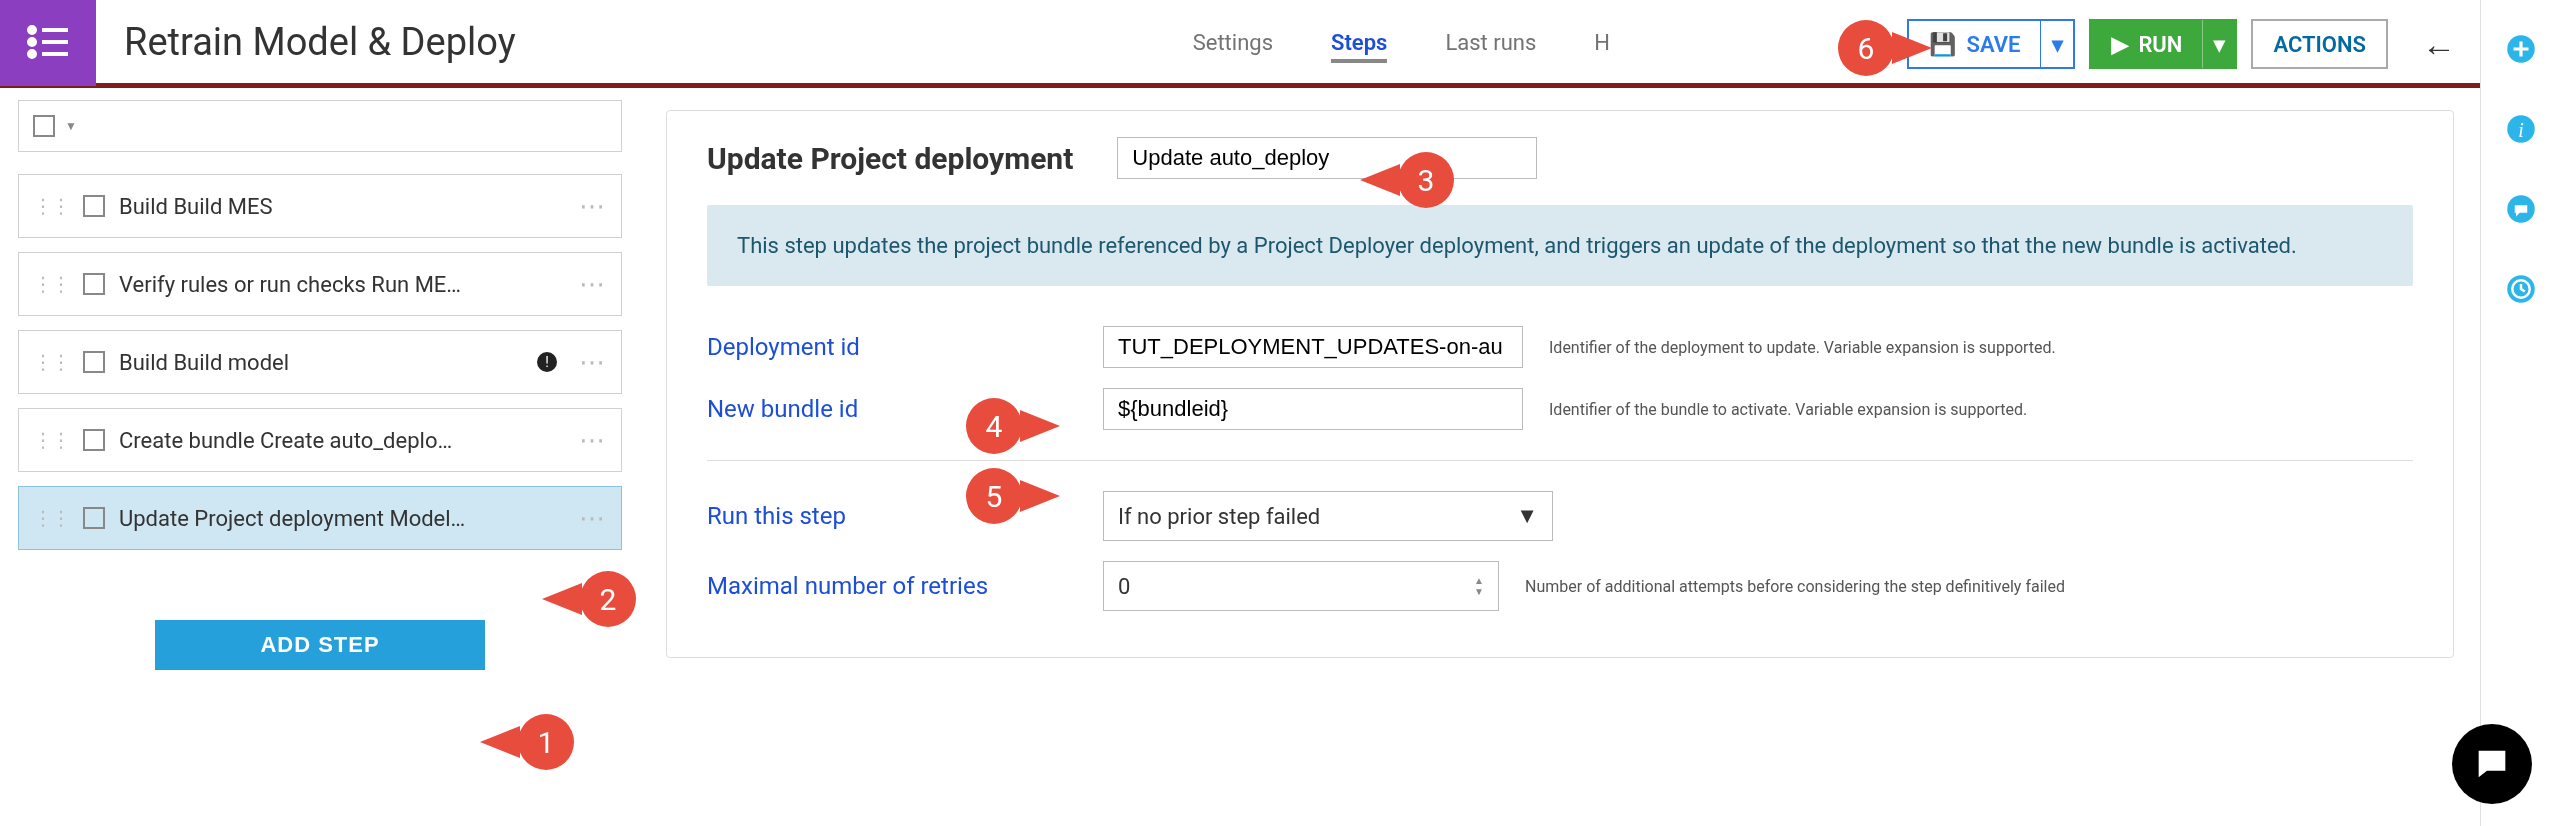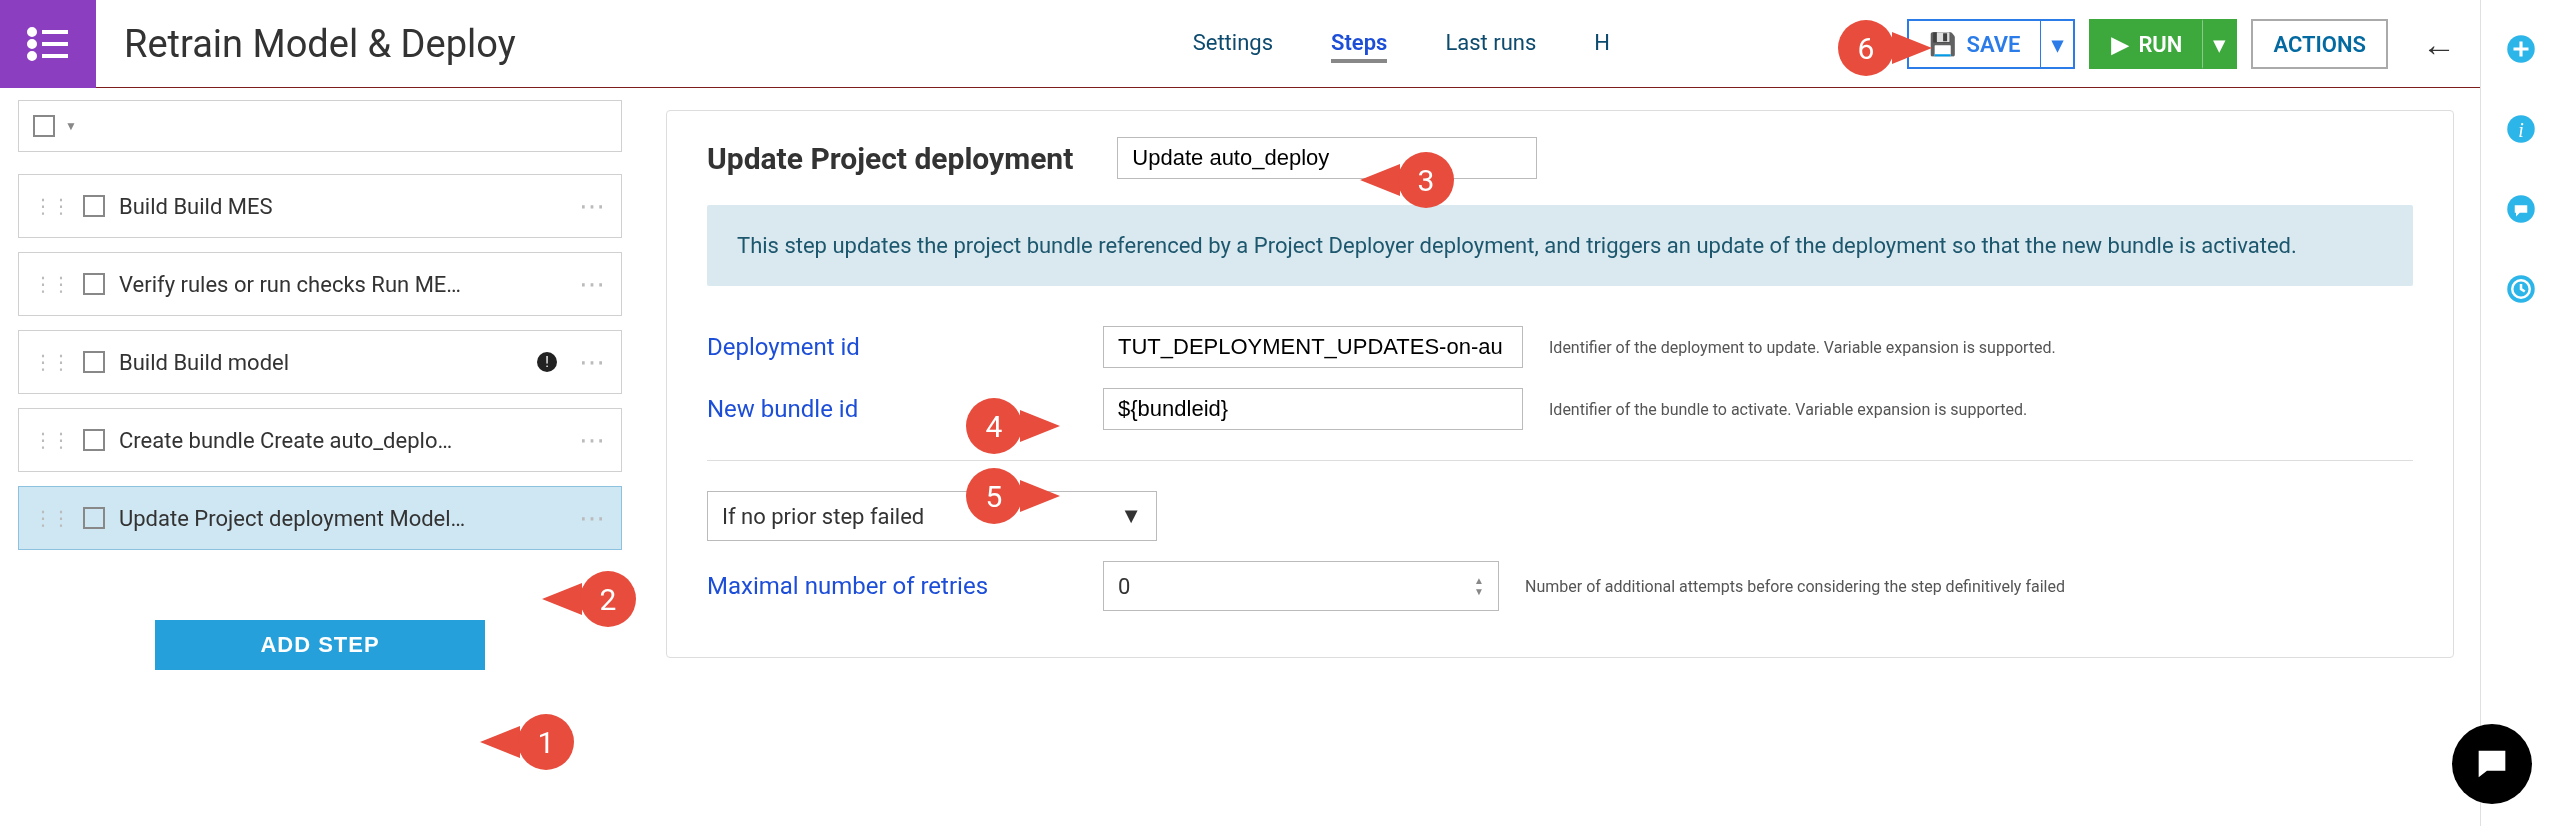--- a/index.html
+++ b/index.html
@@ -34,21 +34,21 @@
       padding-top: 34px;
       gap: 42px;
       color: #2CB5E8;
     }
     .right-rail .rail-icon { font-size: 32px; cursor: pointer;}
     
     .topbar {
       height: 88px;
       display: flex;
       align-items: center;
-      border-bottom: 1px solid #7f1d1d;
+      border-bottom: 5px solid #7f1d1d;
       position: relative;
     }
     .logo-square {
       width: 96px;
       height: 88px;
       background: #8b3ebf;
       display: flex;
       align-items: center;
       justify-content: center;
       color: #fff;
@@ -63,21 +63,21 @@
     .nav-tabs {
       position: absolute;
       right: 870px;
       top: 0;
       height: 88px;
       display: flex;
       align-items: center;
       gap: 58px;
       font-size: 22px;
     }
-    .nav-tab { color: #0c4a6e; cursor: pointer; padding-bottom: 4px;}
+    .nav-tab { color: #737373; cursor: pointer; padding-bottom: 4px;}
     .nav-tab.active { color: #1d4ed8; font-weight: 600; border-bottom: 4px solid #888; padding-top:4px;}
     .top-actions {
       position: absolute;
       right: 24px;
       top: 0;
       height: 88px;
       display: flex;
       align-items: center;
       gap: 14px;
     }
@@ -240,20 +240,21 @@
             <input class="text-input" value="TUT_DEPLOYMENT_UPDATES-on-au" style="">
             <div class="form-hint">Identifier of the deployment to update. Variable expansion is supported.</div>
           </div>
           <div class="form-row">
             <div class="form-label">New bundle id</div>
             <input class="text-input" value="${bundleid}" style="">
             <div class="form-hint">Identifier of the bundle to activate. Variable expansion is supported.</div>
           </div>
           <div class="divider"></div>
           <div class="form-row">
+            <div class="form-label">Run this step</div>
             <div class="select-box">
               <span>If no prior step failed</span>
               <span>▼</span>
             </div>
           </div>
           <div class="form-row">
             <div class="form-label">Maximal number of retries</div>
             <div class="spin-box">
               <span>0</span>
               <span class="spin-arrows">

